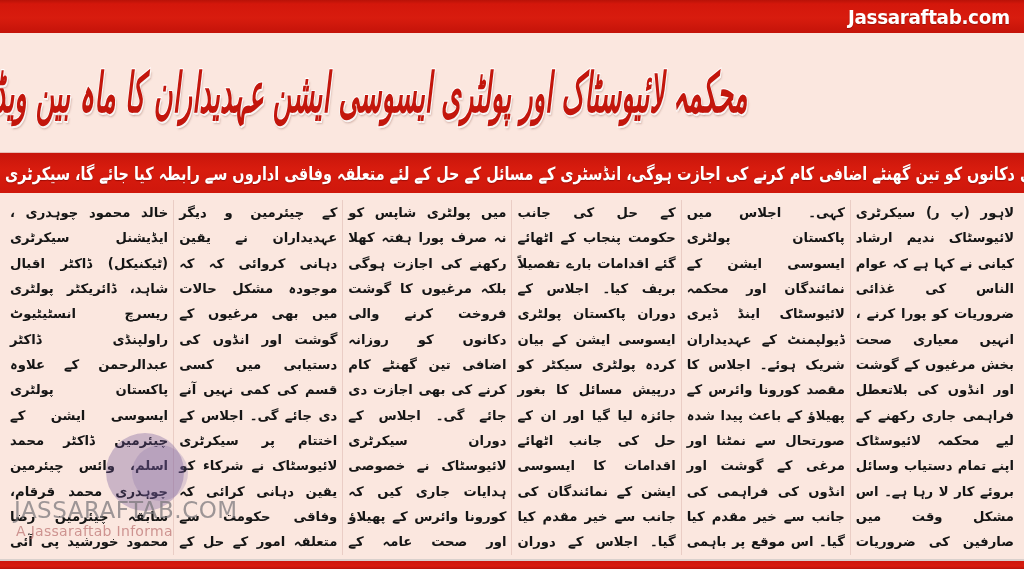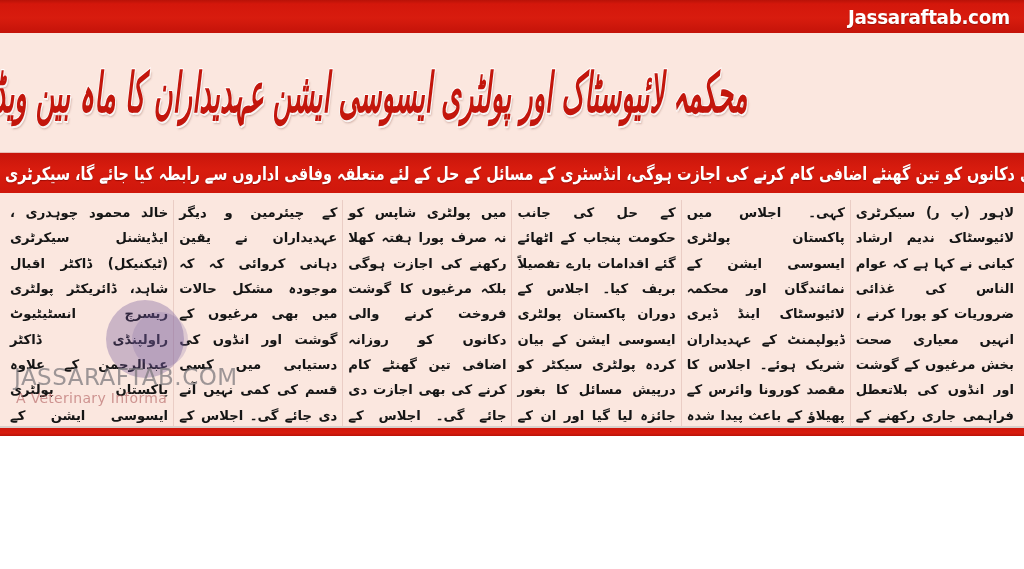--- a/index.html
+++ b/index.html
@@ -7,21 +7,21 @@
     padding: 0;
     background: #ffffff;
   }
   body {
     font-family: "DejaVu Sans", "Liberation Sans", sans-serif;
   }
 
   .clipping {
     position: relative;
     width: 1024px;
-    height: 436px;
+    height: 569px;
     overflow: hidden;
     background: #bef264;
     box-sizing: border-box;
   }
 
   
   .masthead {
     position: absolute;
     left: 0; top: 0;
     width: 1024px;
@@ -213,17 +213,17 @@
     <div class="col">کے حل کی جانب حکومت پنجاب کے اٹھائے گئے اقدامات بارے تفصیلاً بریف کیا۔ اجلاس کے دوران پاکستان پولٹری ایسوسی ایشن کے بیان کردہ پولٹری سیکٹر کو درپیش مسائل کا بغور جائزہ لیا گیا اور ان کے حل کی جانب اٹھائے اقدامات کا ایسوسی ایشن کے نمائندگان کی جانب سے خیر مقدم کیا گیا۔ اجلاس کے دوران پولٹری ریسرچ انسٹیٹیوٹ کے ڈائریکٹر ڈاکٹر عبدالرحمن نے مرغیوں کے گوشت اور انڈوں کی پیداوار، پولٹری سیکٹر کے امور اور مسائل</div>
     <div class="col">میں پولٹری شاپس کو نہ صرف پورا ہفتہ کھلا رکھنے کی اجازت ہوگی بلکہ مرغیوں کا گوشت فروخت کرنے والی دکانوں کو روزانہ اضافی تین گھنٹے کام کرنے کی بھی اجازت دی جائے گی۔ اجلاس کے دوران سیکرٹری لائیوسٹاک نے خصوصی ہدایات جاری کیں کہ کورونا وائرس کے پھیلاؤ اور صحت عامہ کے درپیش مسائل کے پیش نظر مرغیاں سپلائی کرنے والی گاڑیوں کی صفائی اور حفاظتی صحت کے اصولوں کی ترجیحی بنیادوں پر خیال رکھا جائے۔</div>
     <div class="col">کے چیئرمین و دیگر عہدیداران نے یقین دہانی کروائی کہ کہ موجودہ مشکل حالات میں بھی مرغیوں کے گوشت اور انڈوں کی دستیابی میں کسی قسم کی کمی نہیں آنے دی جائے گی۔ اجلاس کے اختتام پر سیکرٹری لائیوسٹاک نے شرکاء کو یقین دہانی کرائی کہ وفاقی حکومت سے متعلقہ امور کے حل کے سلسلے میں خود متعلقہ اداروں سے رابطہ کریں گے اور پولٹری سیکٹر کو درپیش تمام مسائل کو ترجیحی بنیادوں پر حل کیا جائے گا۔ اجلاس میں محکمہ کے ایڈیشنل سیکرٹری (پلاننگ)</div>
     <div class="col">خالد محمود چوہدری ، ایڈیشنل سیکرٹری (ٹیکنیکل) ڈاکٹر اقبال شاہد، ڈائریکٹر پولٹری ریسرچ انسٹیٹیوٹ راولپنڈی ڈاکٹر عبدالرحمن کے علاوہ پاکستان پولٹری ایسوسی ایشن کے چیئرمین ڈاکٹر محمد اسلم، وائس چیئرمین چوہدری محمد قرقام، سابقہ چیئرمین رضا محمود خورشید پی آئی اے ناردرن زون کے سابقہ چیئرمین ڈاکٹر عبدالکریم و نصرت طاہر سمیت ایسوسی ایشن کے ریجنل سیکرٹری میجر (ریٹائرڈ) سید جاوید اور پولٹری قار مرز نے بھرپور شرکت کی۔</div>
   </div>
 
   <div class="watermark">
     <div class="wm-blob"></div>
     <div class="wm-blob2"></div>
     <div class="wm-title">JASSARAFTAB.COM</div>
-    <div class="wm-sub">A Veterinary Informa</div>
+    <div class="wm-sub">A Jassaraftab Informa</div>
   </div>
 
   <div class="bottom-rule"></div>
 </div>
 
 </body></html>

